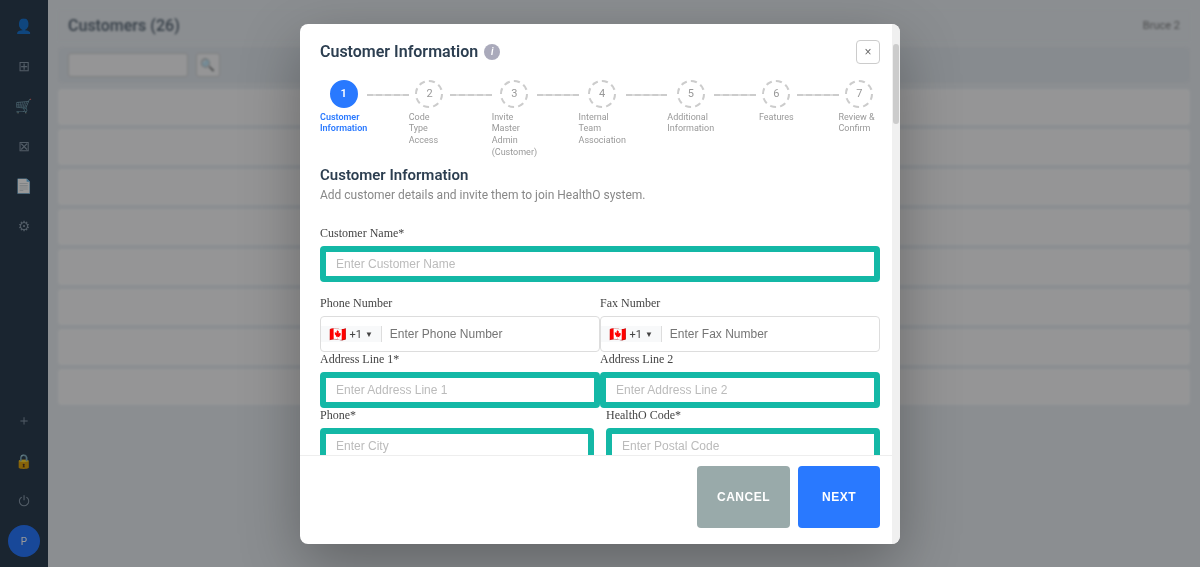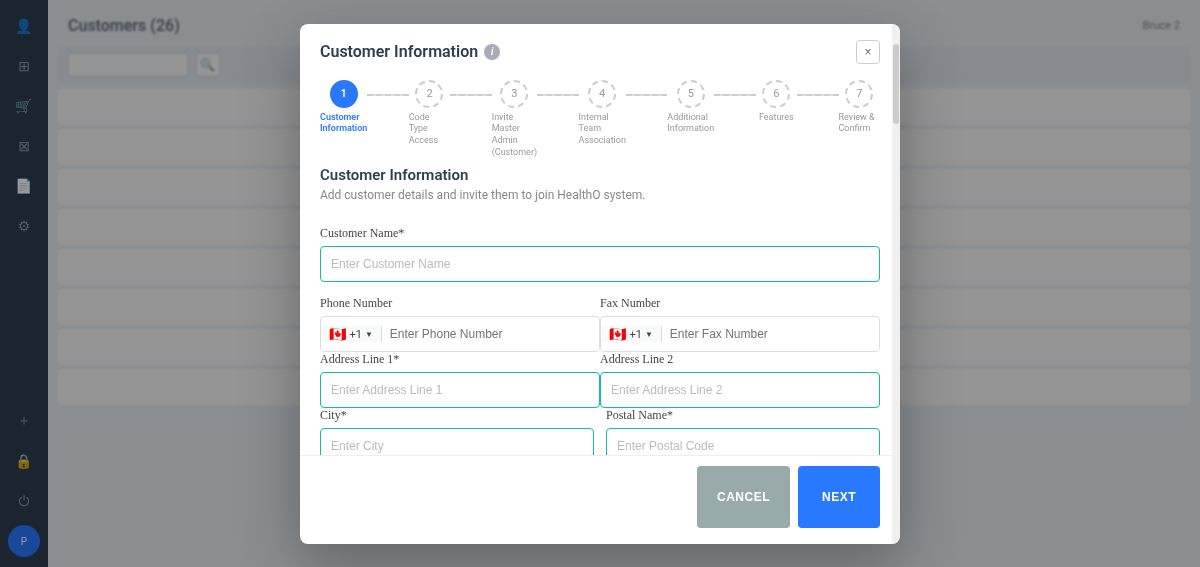--- a/index.html
+++ b/index.html
@@ -233,21 +233,21 @@
       font-weight: 500;
       color: #444;
       margin-bottom: 5px;
       display: block;
       font-family: Liberation Serif, serif;
     }
 
     .form-input {
       width: 100%;
       height: 36px;
-      border: 1px solid #14b8a6;
+      border: 6px solid #14b8a6;
       border-radius: 4px;
       padding: 0 10px;
       font-size: 12px;
       color: #999;
       outline: none;
     }
 
     .form-input::placeholder { color: #bbb; }
 
     .form-row {
@@ -510,25 +510,25 @@
           <input class="form-input" type="text" placeholder="Enter Address Line 1" style="">
         </div>
         <div class="form-col">
           <label class="form-label">Address Line 2</label>
           <input class="form-input" type="text" placeholder="Enter Address Line 2" style="">
         </div>
       </div>
 
       <div class="three-col">
         <div class="form-col">
-          <label class="form-label">City*</label>
+          <label class="form-label">Phone*</label>
           <input class="form-input" type="text" placeholder="Enter City" style="">
         </div>
         <div class="form-col">
-          <label class="form-label">Postal Name*</label>
+          <label class="form-label">HealthO Code*</label>
           <input class="form-input" type="text" placeholder="Enter Postal Code" style="">
         </div>
       </div>
 
     </div>
 
     <div class="modal-footer">
       <button class="btn-cancel">CANCEL</button>
       <button class="btn-next">NEXT</button>
     </div>

